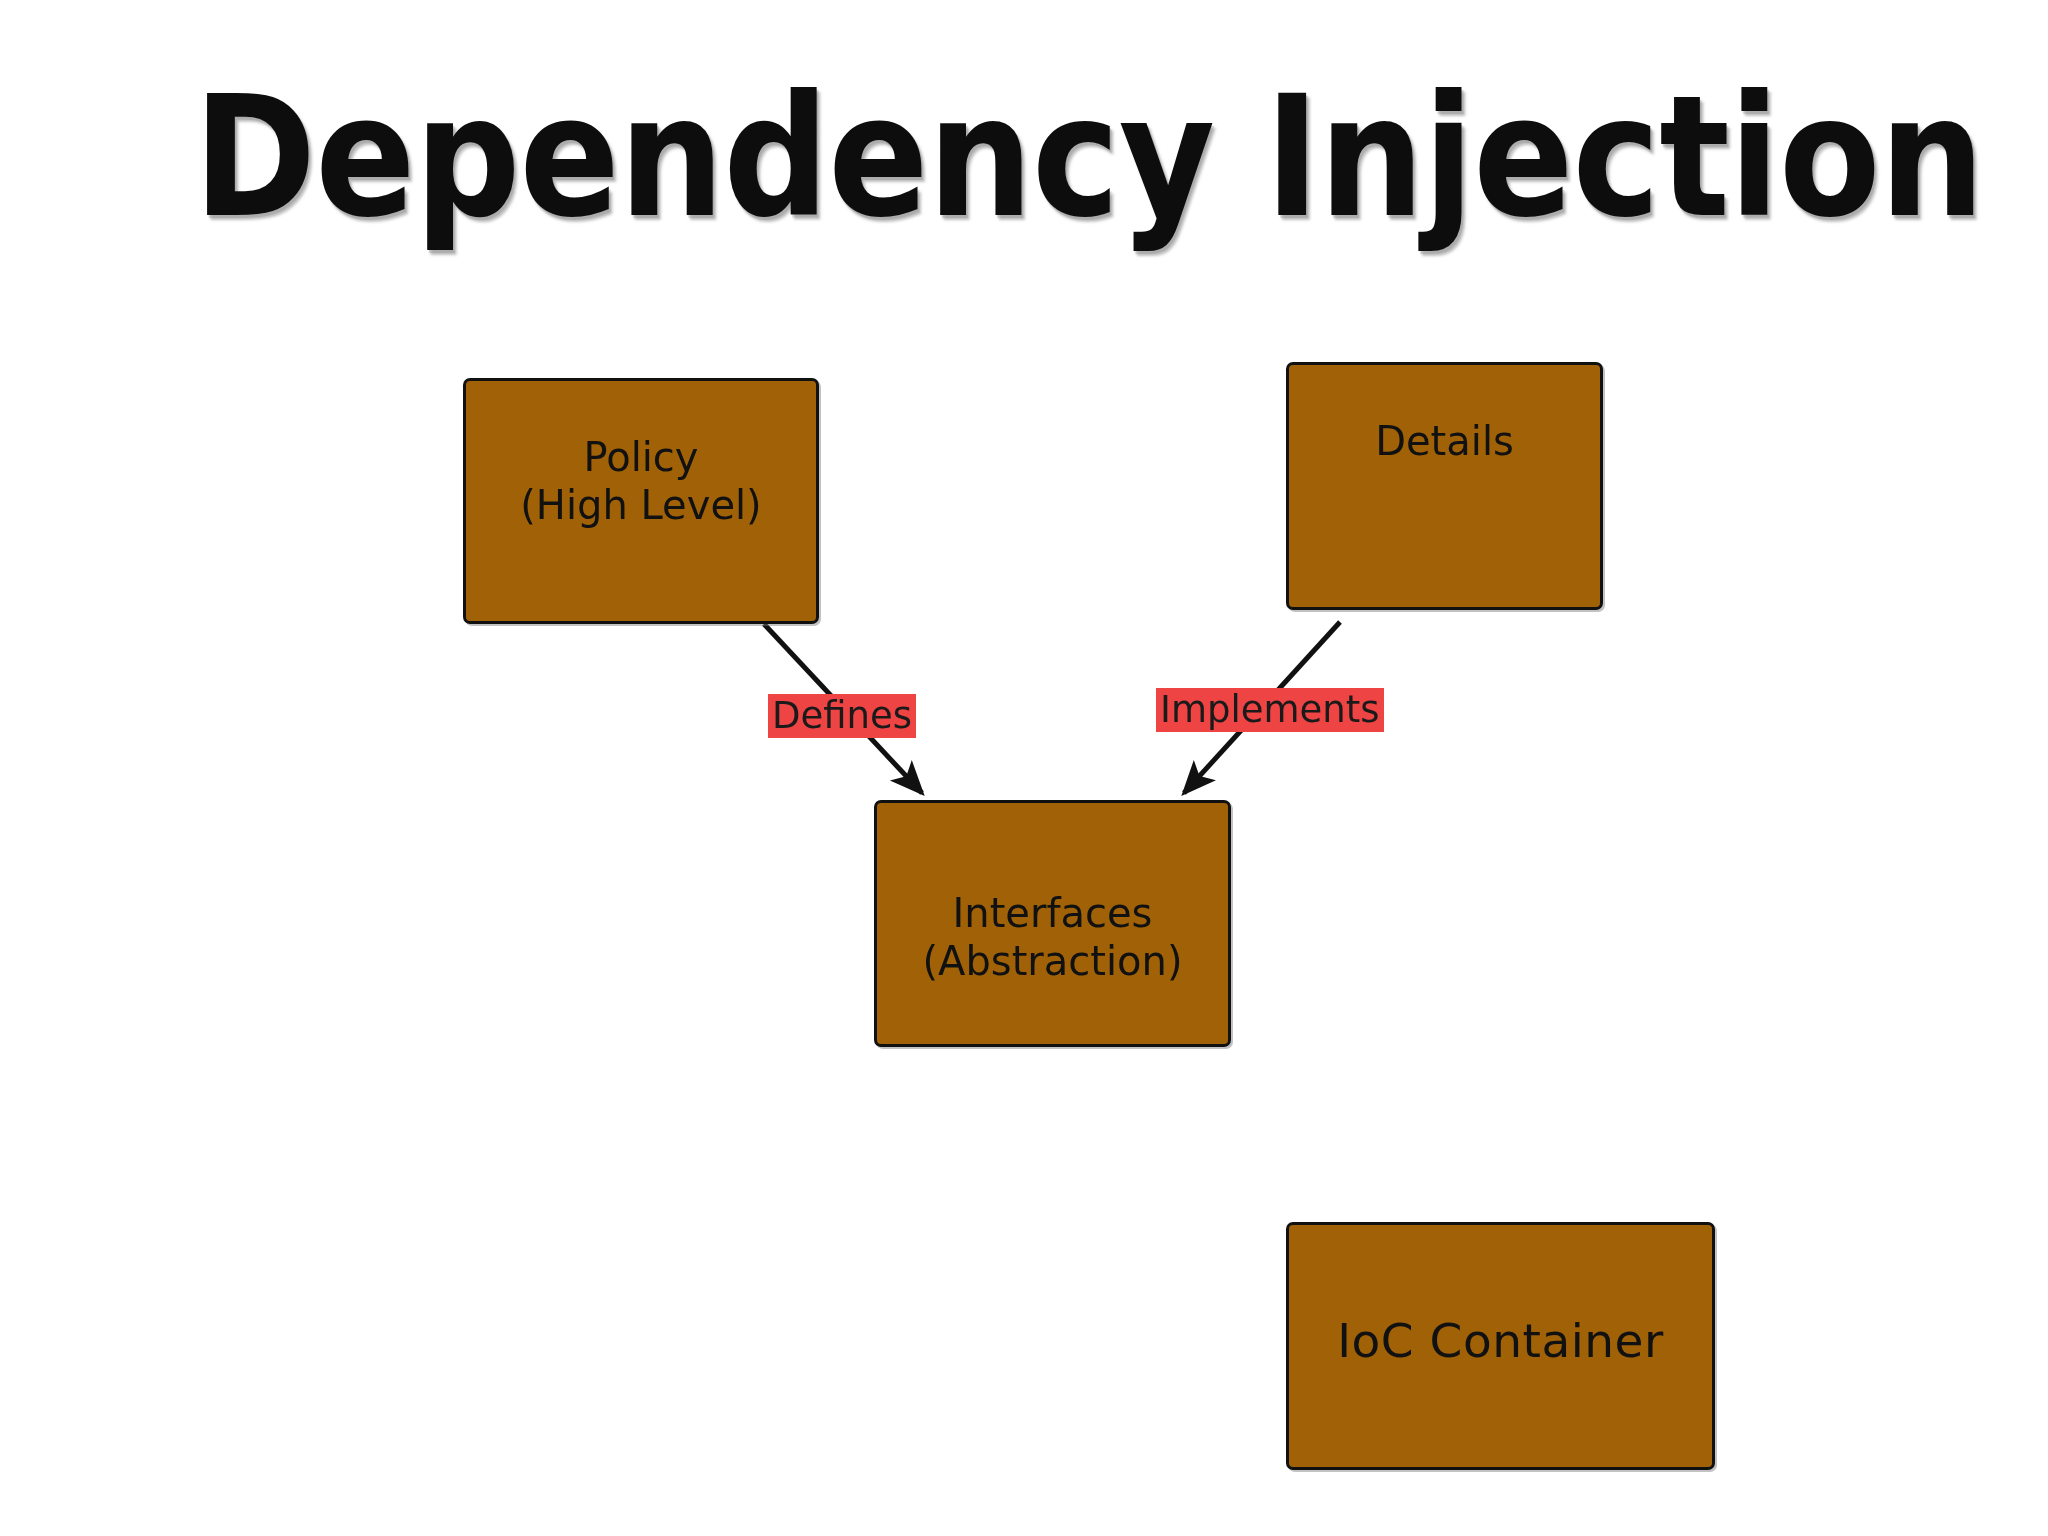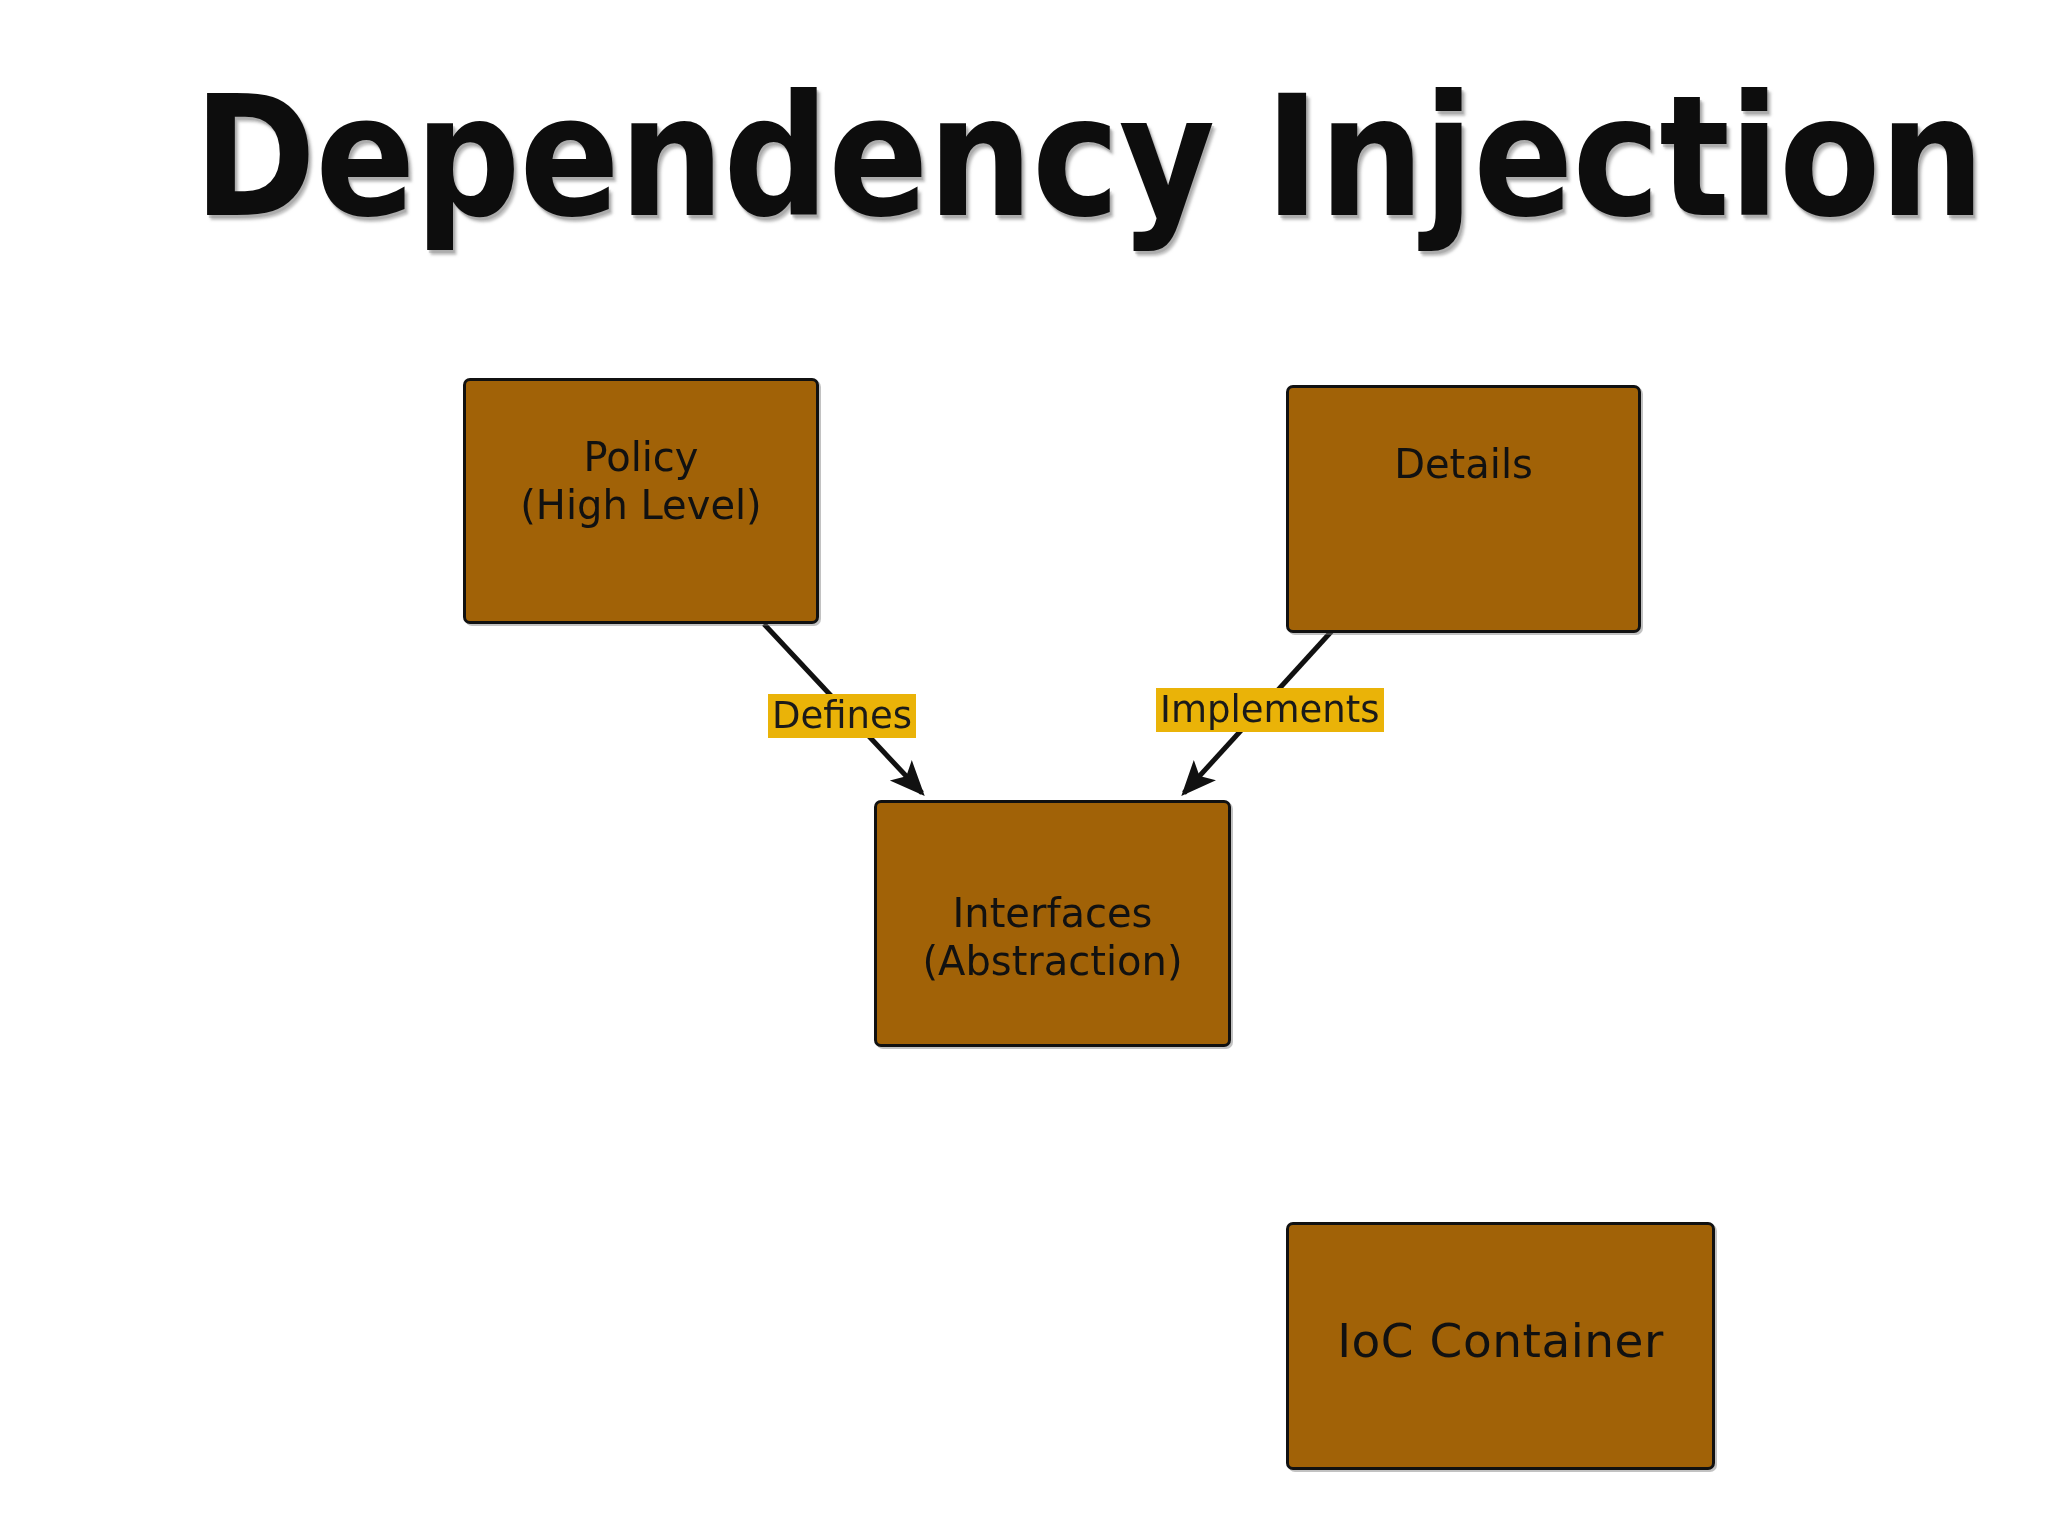--- a/index.html
+++ b/index.html
@@ -74,34 +74,34 @@
     font-weight: normal;
     font-size: 40px;
     line-height: 48px;
     white-space: nowrap;
   }
 
   .node-label .ln2 { display: block; }
 
   
   #box-policy      { left: 463px;  top: 378px;  width: 356px; height: 246px; }
-  #box-details     { left: 1286px; top: 385px;  width: 355px; height: 248px; text-decoration: underline; }
+  #box-details     { left: 1286px; top: 362px;  width: 317px; height: 248px; text-decoration: underline; }
   #box-interfaces  { left: 874px;  top: 800px;  width: 357px; height: 247px; }
   #box-ioc         { left: 1286px; top: 1222px; width: 429px; height: 248px; }
 
   #label-policy      { top: 52px; }
   #label-details     { top: 52px; }
   #label-interfaces  { top: 52px; margin-top: 34px; }
   #label-ioc         { top: 92px; font-size: 47px; letter-spacing: 0.5px; }
 
   
   .edge-label {
     position: absolute;
     color: #1a1a1a;
-    background: #eab308;
+    background: #ef4444;
     font-family: "DejaVu Sans", sans-serif;
     font-size: 37px;
     line-height: 44px;
     white-space: nowrap;
     padding: 0 4px;
   }
   #edge-label-defines     { left: 768px;  top: 694px; }
   #edge-label-implements  { left: 1156px; top: 688px; }
 </style>
 </head>

